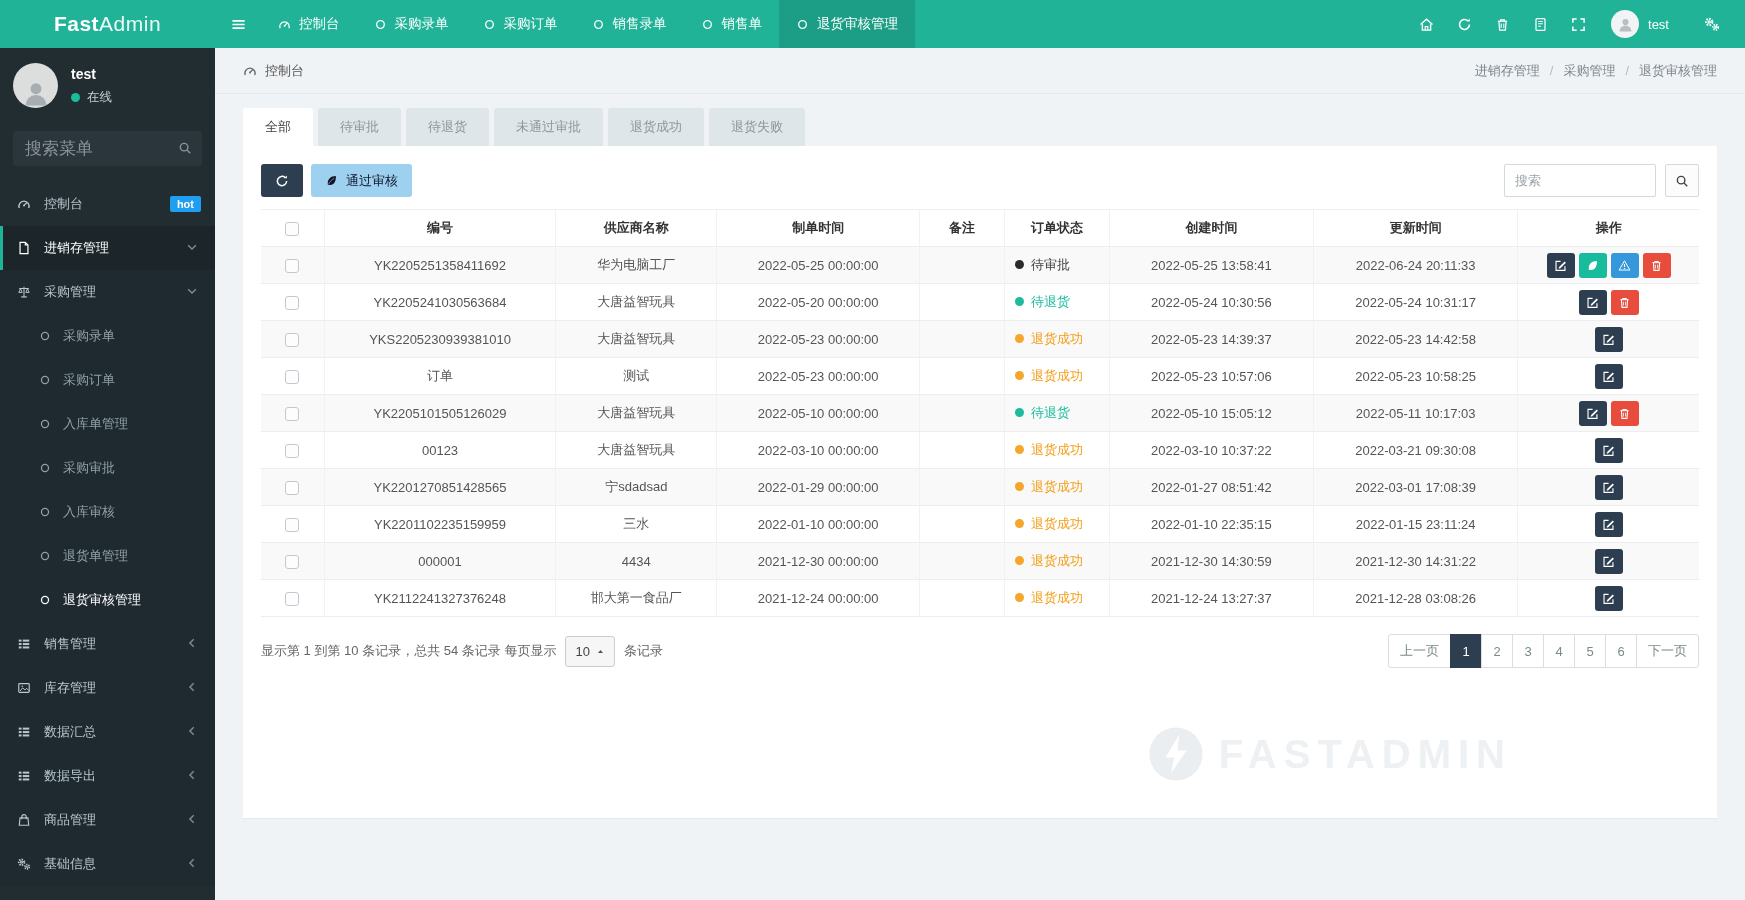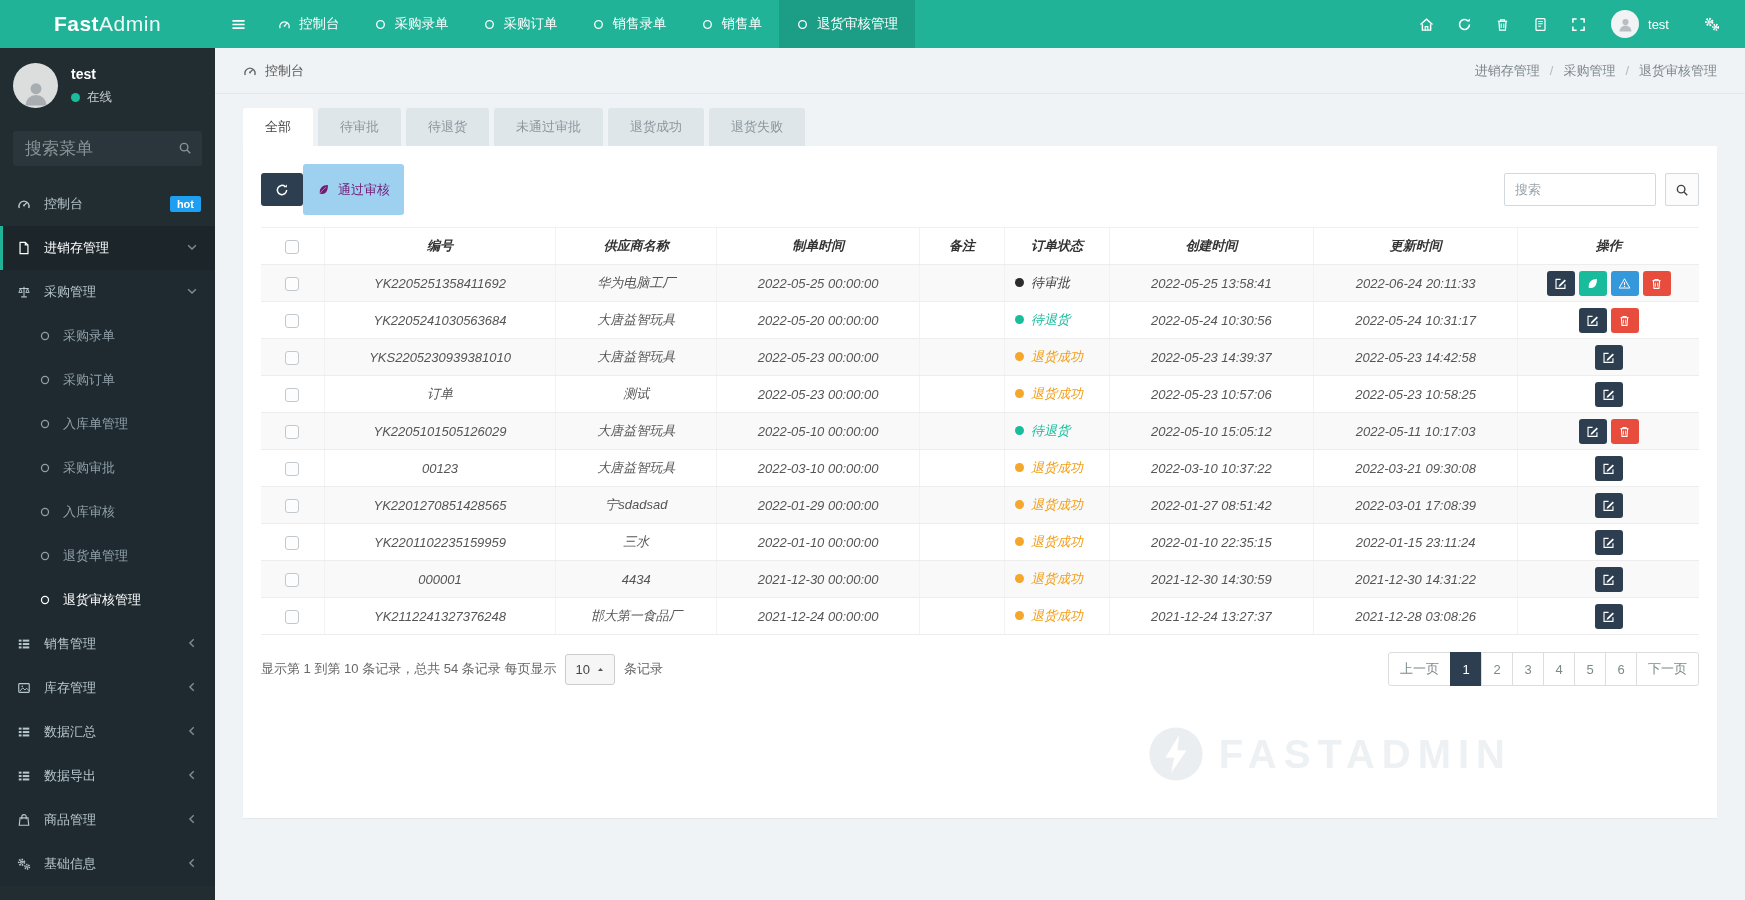--- a/index.html
+++ b/index.html
@@ -69,31 +69,31 @@
   .ftab { height:38px; display:flex; align-items:center; padding:0 22px; background:#dfe6ea;
     color:#8b969c; border-radius:3px 3px 0 0; cursor:pointer; }
   .ftab.active { background:#fff; color:#444; }
 
   .panel { background:#fff; height:672px; padding:18px 18px 0; position:relative;
     box-shadow:0 1px 1px rgba(0,0,0,.04); }
 
   .toolbar { display:flex; align-items:center; }
   .btn-refresh { width:42px; height:33px; background:#2c3e50; border:none; border-radius:3px;
     color:#fff; display:flex; align-items:center; justify-content:center; font-size:14px; cursor:pointer; }
-  .btn-approve { height:51px; background:#9ed0f0; border:none; border-radius:3px; color:#701a75;
-    display:flex; align-items:center; gap:8px; padding:0 14px; font-size:13px; cursor:pointer; }
+  .btn-approve { height:33px; background:#9ed0f0; border:none; border-radius:3px; color:#0f172a;
+    display:flex; align-items:center; gap:8px; padding:0 14px; margin-left:8px; font-size:13px; cursor:pointer; }
   .btn-approve .ic { font-size:13px; }
   .tb-search { margin-left:auto; display:flex; gap:9px; }
   .tb-search input { width:152px; height:33px; border:1px solid #d4d9dd; border-radius:2px;
     padding:0 10px; font-size:13px; color:#555; outline:none; }
   .tb-search input::placeholder { color:#9aa3a9; }
   .btn-search { width:34px; height:33px; border:1px solid #d4d9dd; background:#fcfcfc; border-radius:2px;
     color:#444; display:flex; align-items:center; justify-content:center; font-size:14px; cursor:pointer; }
 
-  .table-wrap { margin-top:12px;font-style:italic; }
+  .table-wrap { margin-top:12px; }
   table { width:100%; border-collapse:collapse; table-layout:fixed; color:#555; font-size:13px; }
   th, td { height:37px; padding:0 6px; text-align:center; border-bottom:1px solid #ededed;
     border-left:1px solid #f2f2f2; overflow:hidden; white-space:nowrap; }
   th:first-child, td:first-child { border-left:none; }
   th { color:#333; font-weight:bold; border-top:1px solid #f0f0f0; }
   tbody tr:nth-child(odd) { background:#f9f9f9; }
   td.stc { text-align:left; padding-left:10px; }
   .st .dot { display:inline-block; width:9px; height:9px; border-radius:50%; margin-right:7px; }
   .st-dark { color:#3d3d3d; } .st-dark .dot { background:#2b2b2b; }
   .st-green { color:#1abc9c; } .st-green .dot { background:#1abc9c; }

